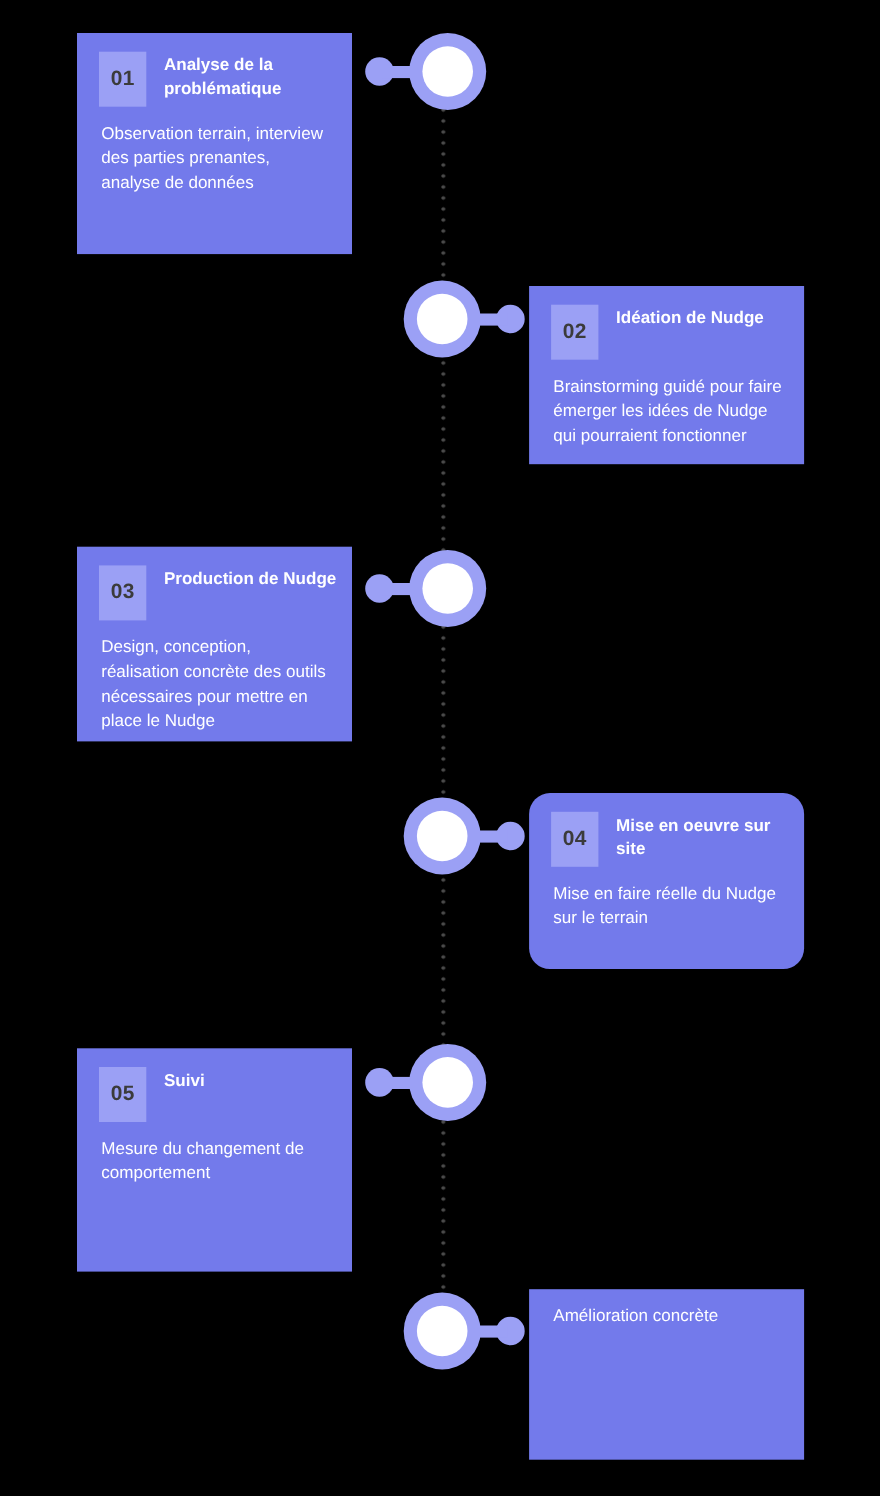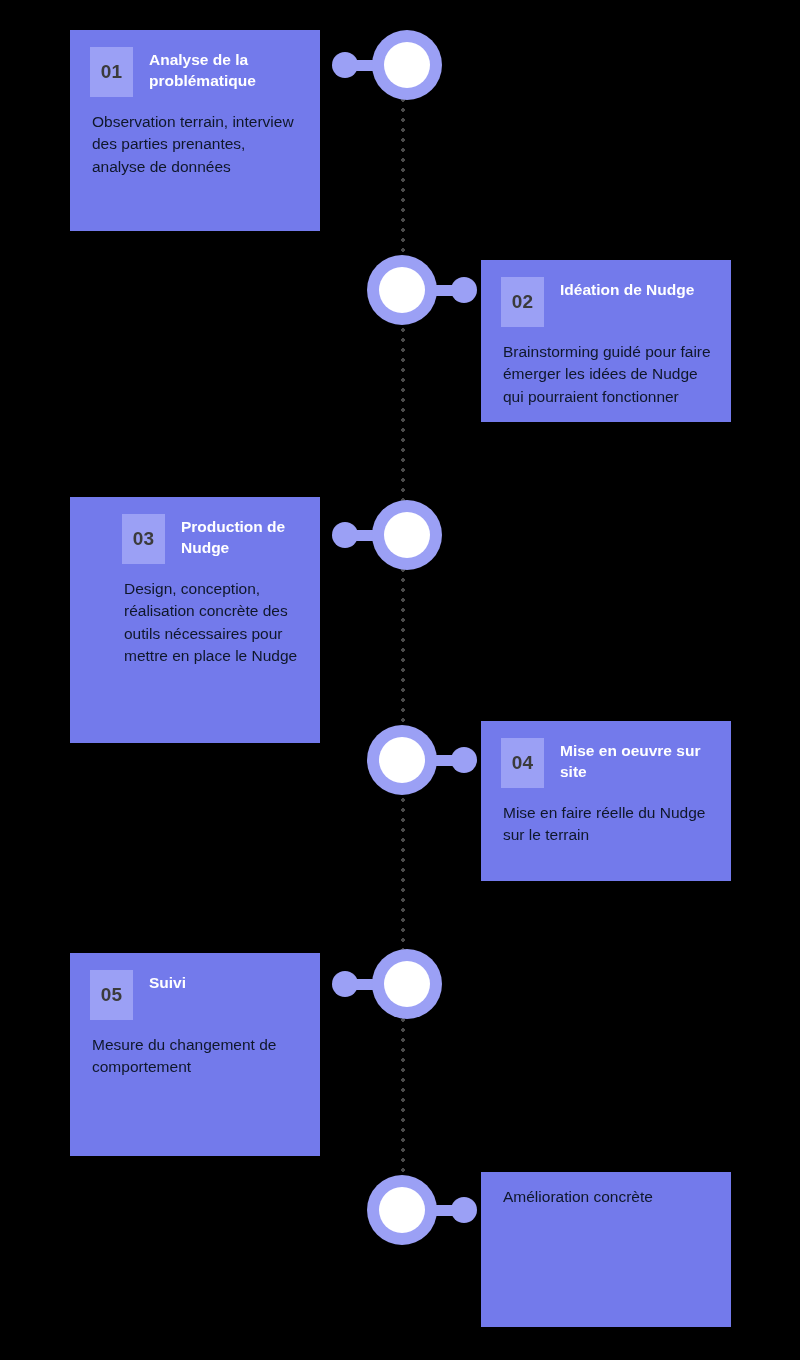--- a/index.html
+++ b/index.html
@@ -69,21 +69,21 @@
     margin-left: 16px;
     padding-top: 3px;
     color: #ffffff;
     font-size: 15.5px;
     font-weight: bold;
     line-height: 1.33;
     max-width: 160px;
   }
   .card-body {
     padding: 14px 20px 0 22px;
-    color: #0f172a;
+    color: #ffffff;
     font-size: 15.5px;
     line-height: 1.45;
   }
 
   
   .marker {
     position: absolute;
     width: 110px;
     height: 70px;
   }
@@ -160,34 +160,34 @@
       <div class="card-title">Idéation de Nudge</div>
     </div>
     <div class="card-body">Brainstorming guidé pour faire émerger les idées de Nudge qui pourraient fonctionner</div>
   </div>
   <div class="marker tail-right" style="left:367px; top:255px;">
     <div class="nub"></div>
     <div class="stem"></div>
     <div class="ring"></div>
   </div>
 
-  <div class="card left" style="left:70px; top:497px; height:246px;padding-left:32px;">
+  <div class="card left" style="left:70px; top:497px; height:177px;">
     <div class="card-head">
       <div class="card-badge">03</div>
       <div class="card-title">Production de Nudge</div>
     </div>
     <div class="card-body">Design, conception, réalisation concrète des outils nécessaires pour mettre en place le Nudge</div>
   </div>
   <div class="marker tail-left" style="left:332px; top:500px;">
     <div class="nub"></div>
     <div class="stem"></div>
     <div class="ring"></div>
   </div>
 
-  <div class="card right" style="left:481px; top:721px; height:160px;">
+  <div class="card right" style="left:481px; top:721px; height:160px;border-radius:19px;">
     <div class="card-head">
       <div class="card-badge">04</div>
       <div class="card-title">Mise en oeuvre sur site</div>
     </div>
     <div class="card-body">Mise en faire réelle du Nudge sur le terrain</div>
   </div>
   <div class="marker tail-right" style="left:367px; top:725px;">
     <div class="nub"></div>
     <div class="stem"></div>
     <div class="ring"></div>

